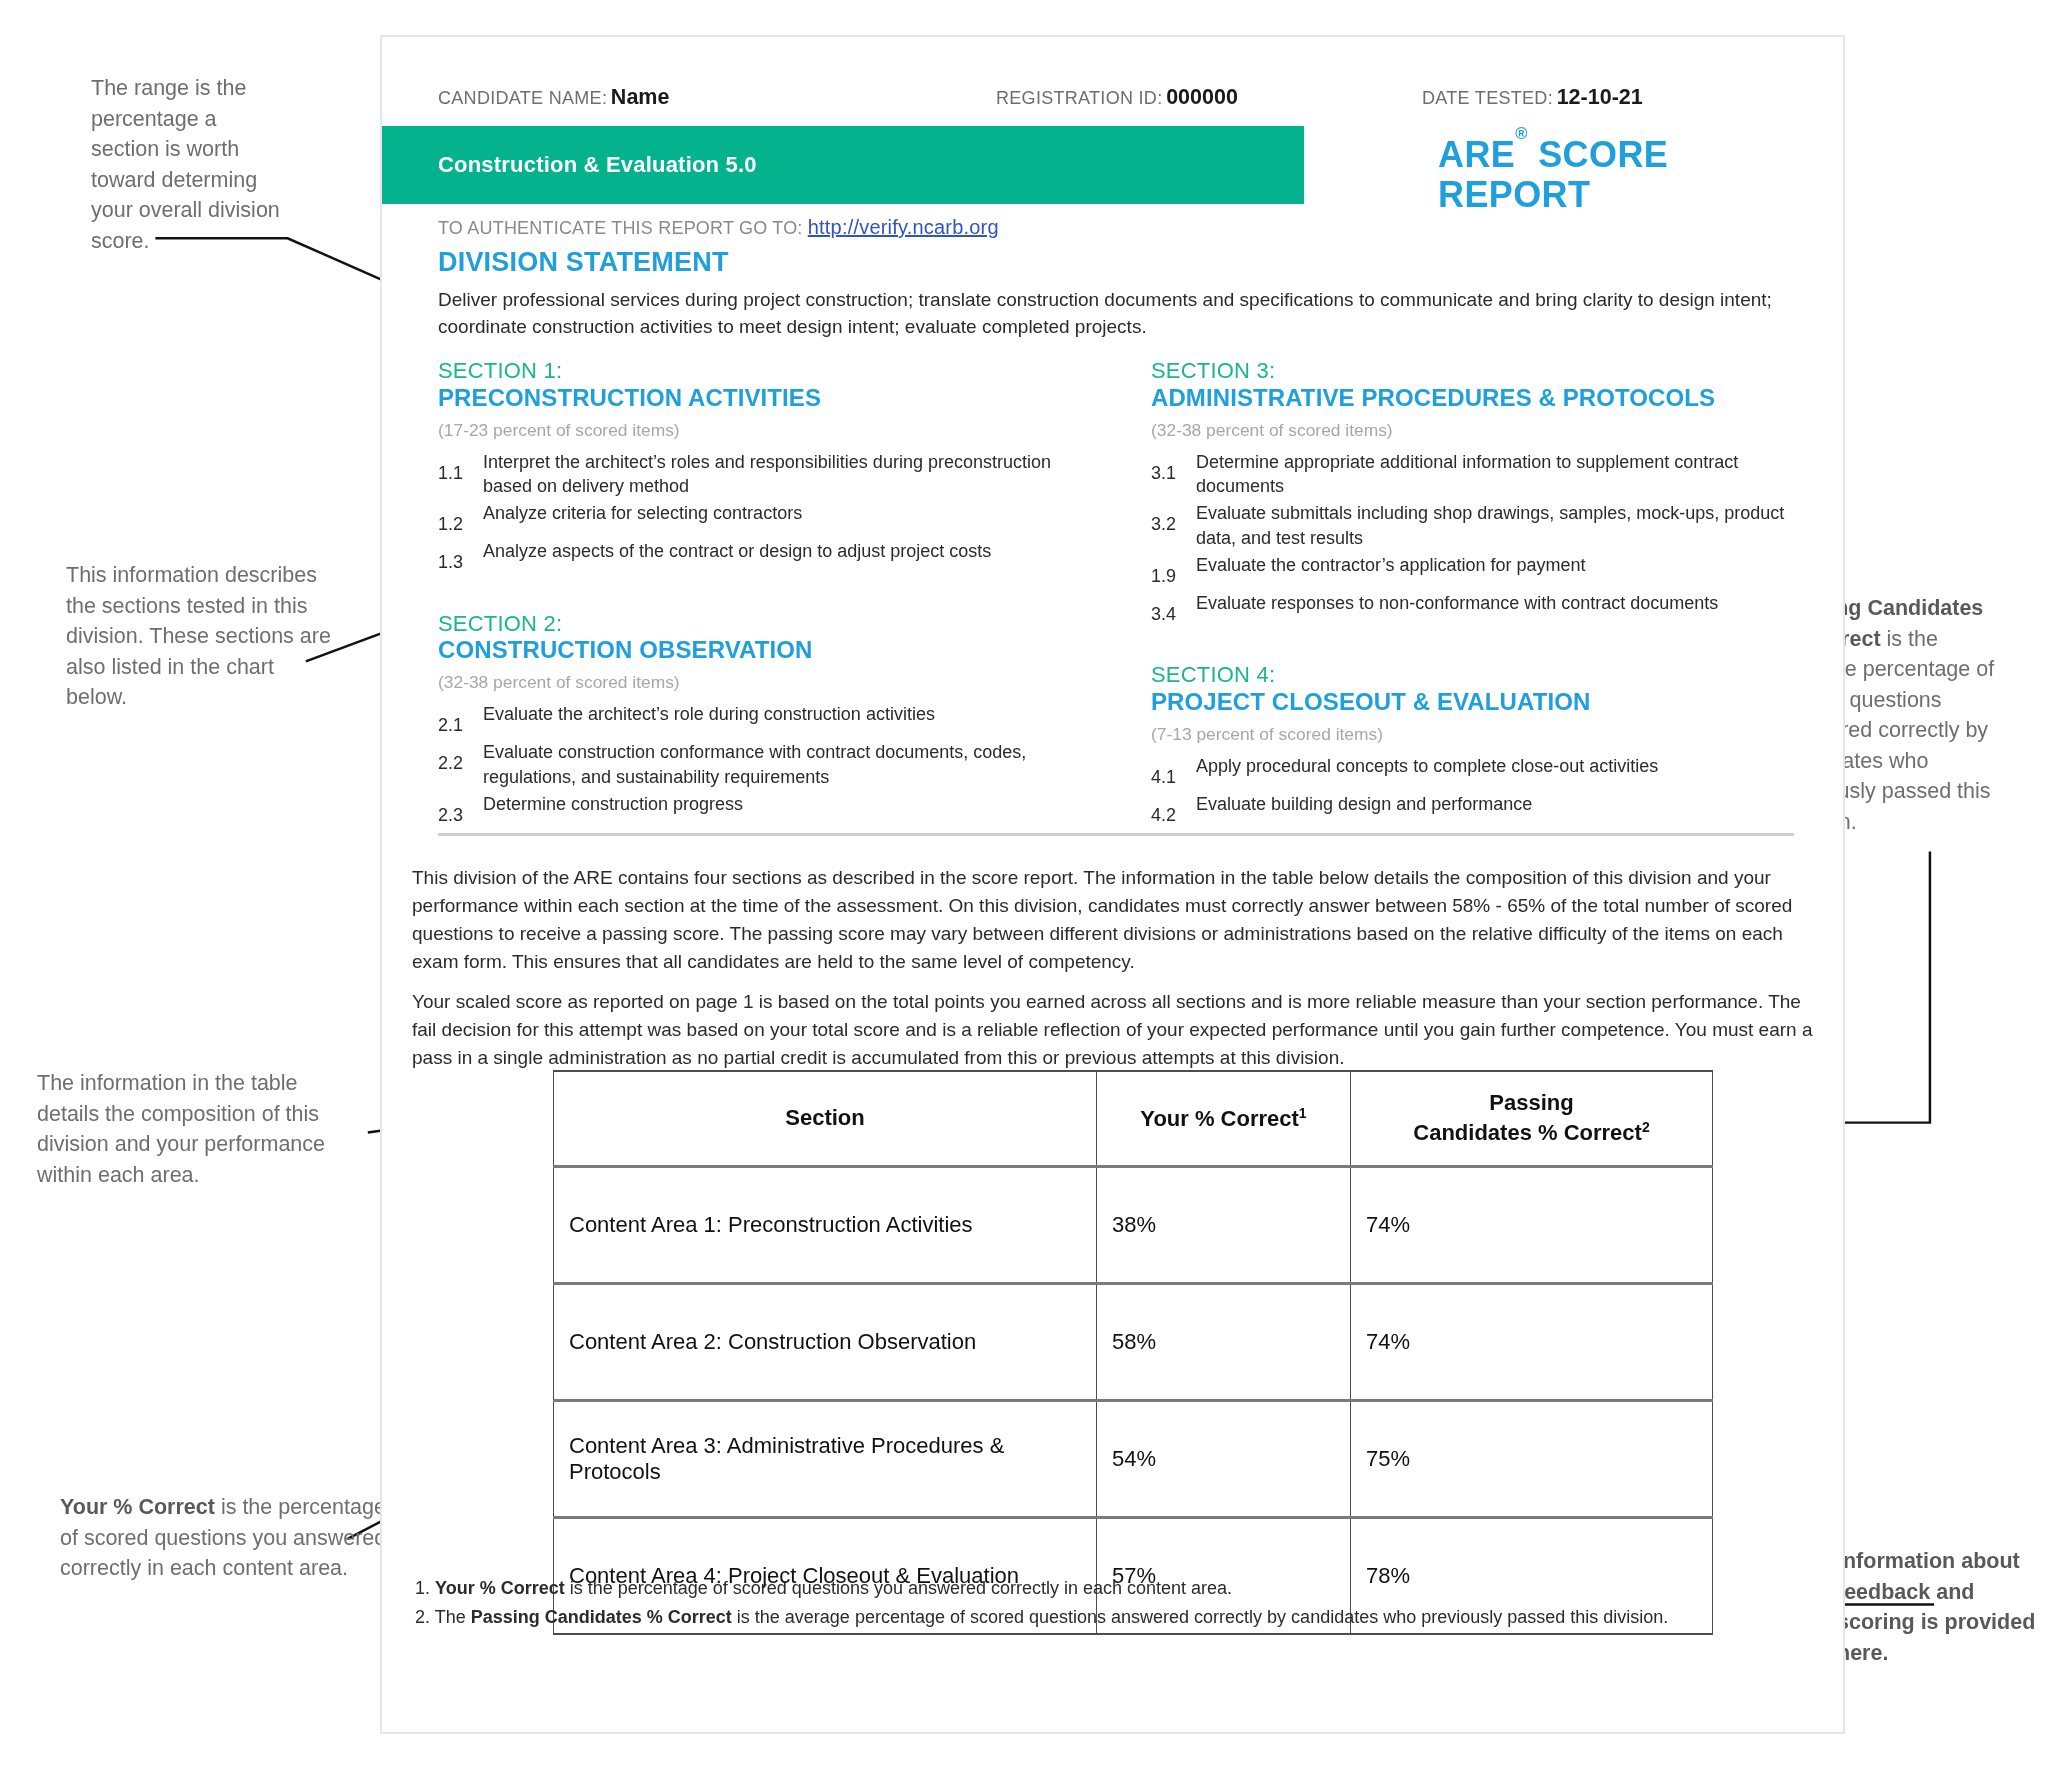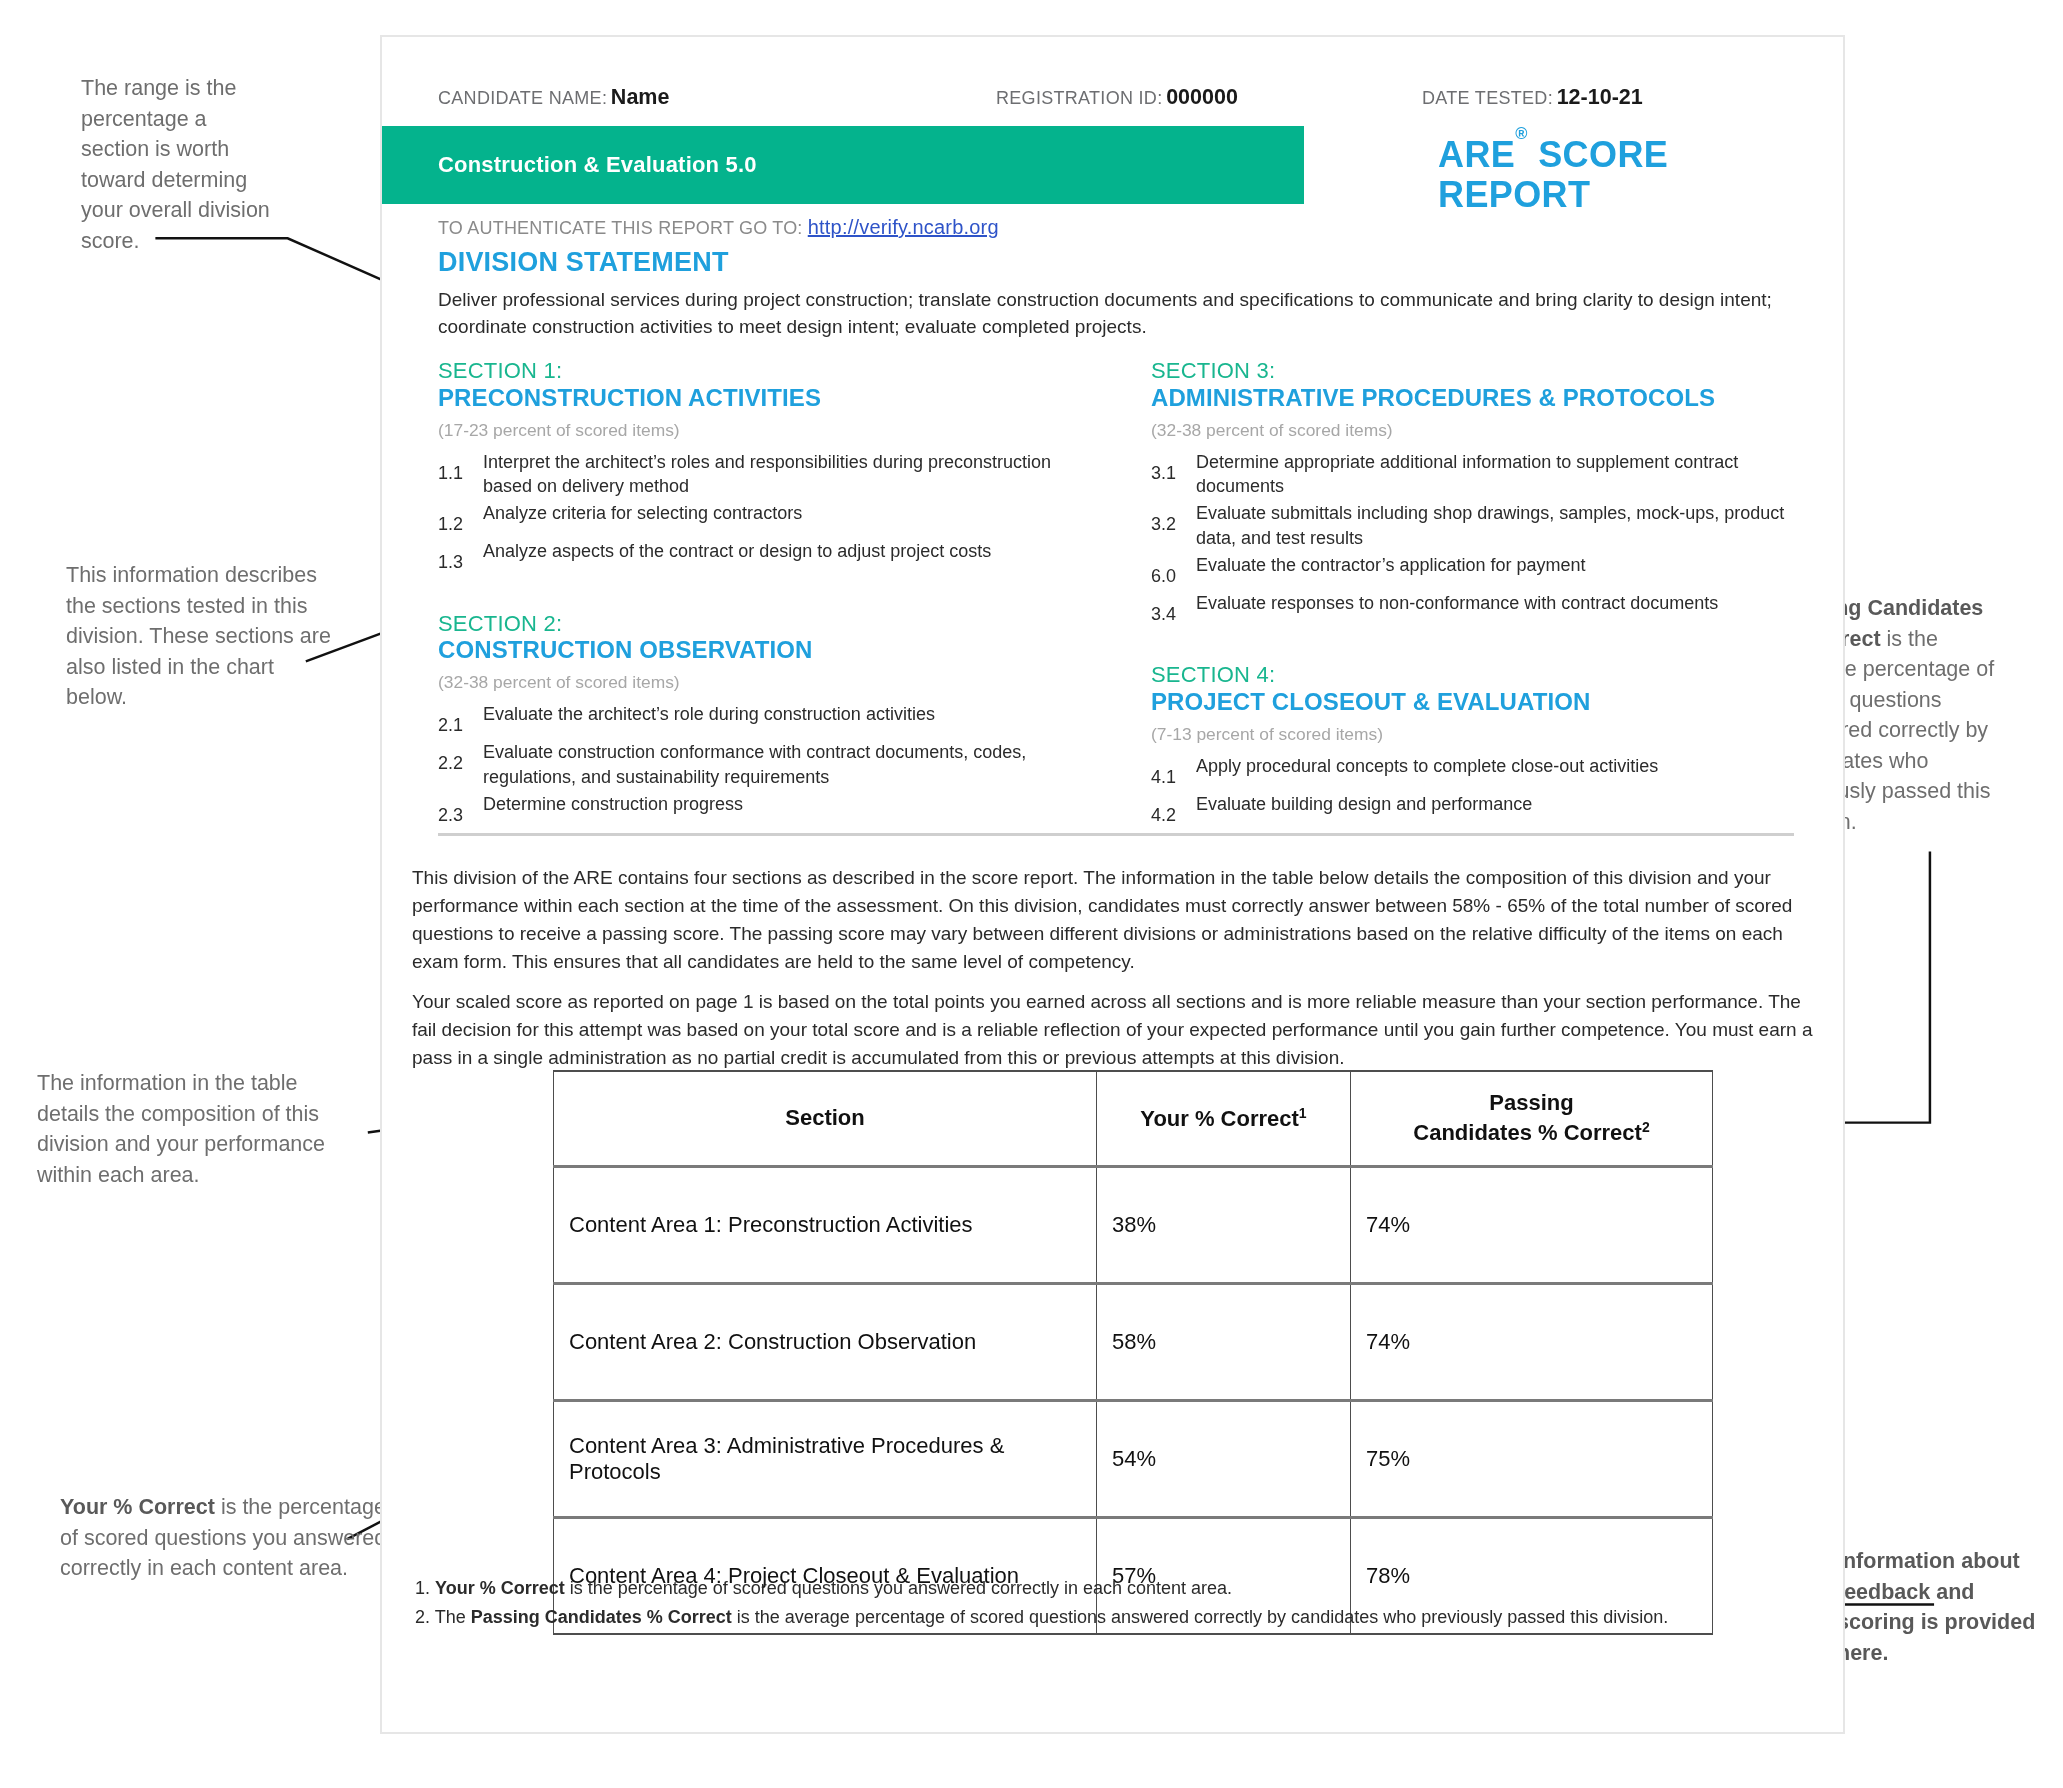--- a/index.html
+++ b/index.html
@@ -253,21 +253,21 @@
   <line x1="445" y1="1370" x2="770" y2="1325" stroke="#111" stroke-width="3"></line>
 
   <line x1="420" y1="1862" x2="1412" y2="1342" stroke="#111" stroke-width="3"></line>
 
   <polyline points="2114,1358 2335,1358 2335,1030" fill="none" stroke="#111" stroke-width="3"></polyline>
 
   <polyline points="2055,1886 2215,1886 2215,1996 2055,1996" fill="none" stroke="#111" stroke-width="3"></polyline>
   <line x1="2215" y1="1941" x2="2340" y2="1941" stroke="#111" stroke-width="3"></line>
 </svg>
 
-<div class="annot" style="left:81px; top:73px; width:198px;">
+<div class="annot" style="left:91px; top:73px; width:198px;">
   <span>The range is the percentage a section is worth toward determing your overall division score.</span>
 </div>
 
 <div class="annot" style="left:66px; top:560px; width:265px;">
   <span>This information describes the sections tested in this division. These sections are also listed in the chart below.</span>
 </div>
 
 <div class="annot" style="left:37px; top:1068px; width:322px;">
   <span>The information in the table details the composition of this division and your performance within each area.</span>
 </div>
@@ -364,21 +364,21 @@
         <div class="sec-range">(32-38 percent of scored items)</div>
         <div class="obj">
             <span class="n">3.1</span>
             <span class="t">Determine appropriate additional information to supplement contract documents</span>
           </div>
         <div class="obj">
             <span class="n">3.2</span>
             <span class="t">Evaluate submittals including shop drawings, samples, mock-ups, product data, and test results</span>
           </div>
         <div class="obj">
-            <span class="n">6.0</span>
+            <span class="n">1.9</span>
             <span class="t">Evaluate the contractor’s application for payment</span>
           </div>
         <div class="obj">
             <span class="n">3.4</span>
             <span class="t">Evaluate responses to non-conformance with contract documents</span>
           </div>
       </div>
 
       <div class="sec-block" style="margin-top:36px;">
         <div class="sec-num">SECTION 4:</div>

